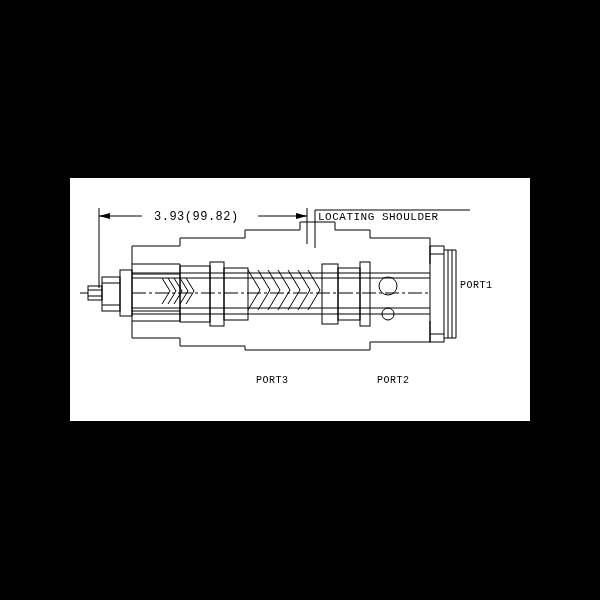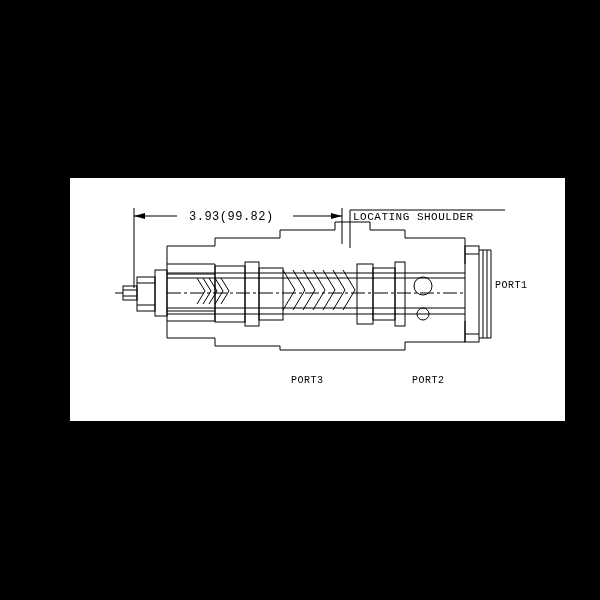--- a/index.html
+++ b/index.html
@@ -19,21 +19,20 @@
     height: 600px;
     background: #000000;
   }
   #drawing-panel {
     position: absolute;
     left: 70px;
     top: 178px;
     width: 460px;
     height: 243px;
     background: #ffffff;
-    padding-left: 35px;
   }
   #drawing-svg {
     display: block;
   }
   .lbl {
     font-family: "Liberation Mono", monospace;
     fill: #000000;
   }
 </style>
 </head>

